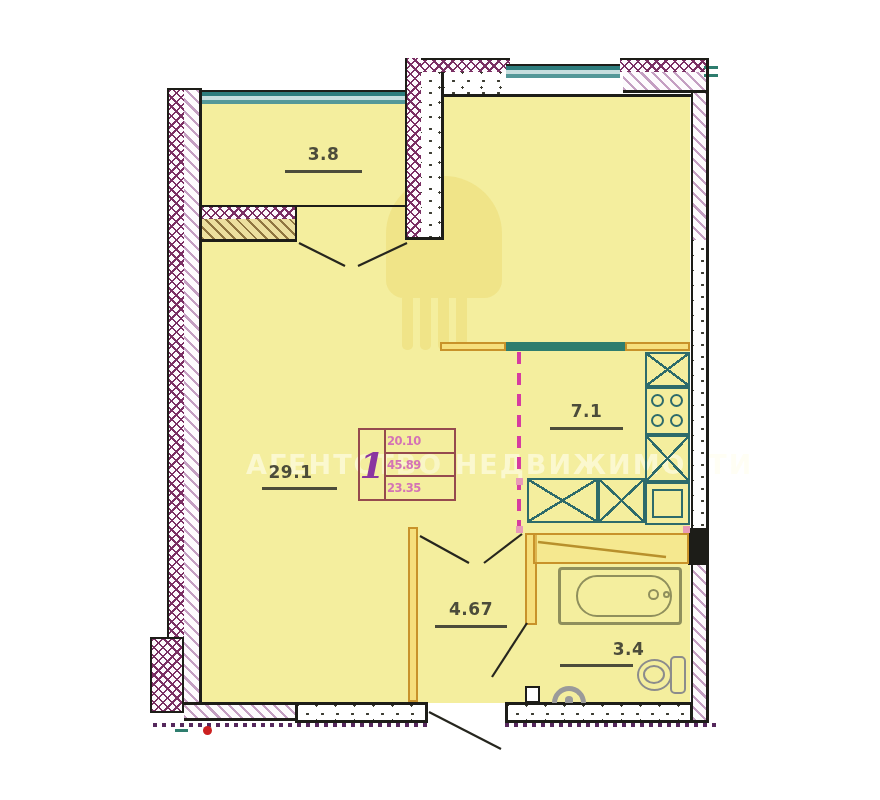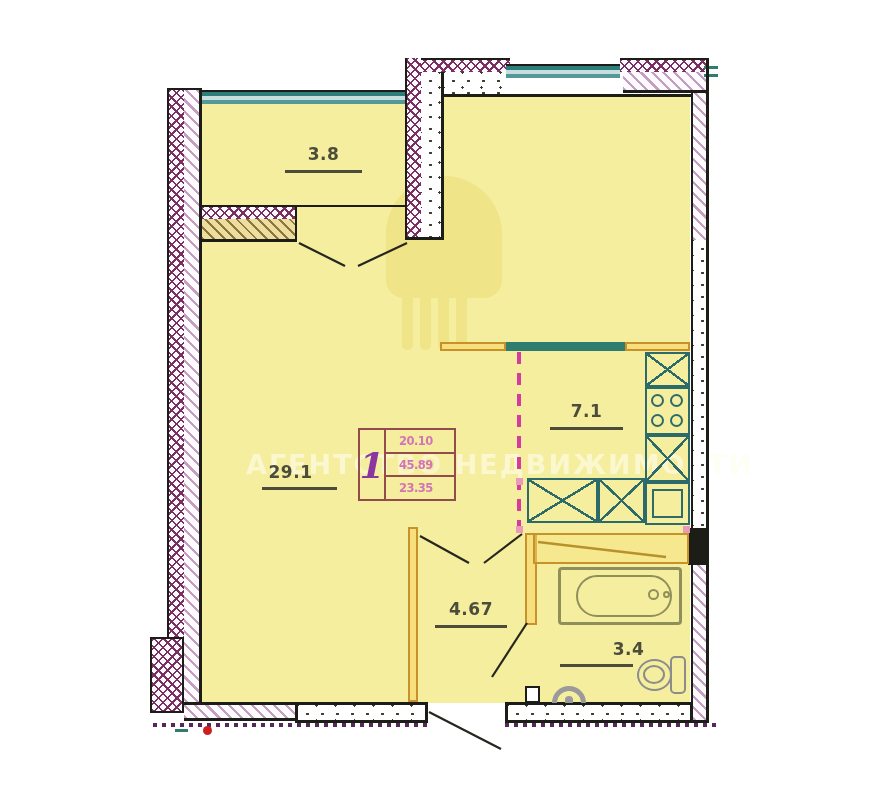--- a/index.html
+++ b/index.html
@@ -42,21 +42,21 @@
             color:rgba(255,253,236,.8);white-space:nowrap}
   .wm-sub{left:246px;top:449px;width:420px;font-size:27px;font-weight:700;letter-spacing:2px;
           color:rgba(255,253,238,.62);white-space:nowrap}
   .logo{background:#e8d25e;opacity:.35}
   
   .infobox{left:358px;top:428px;width:98px;height:73px;border:2px solid #954a4e;display:flex;background:rgba(244,238,158,.2)}
   .ib-left{width:26px;border-right:2px solid #954a4e;display:flex;align-items:center;justify-content:center;
            font-size:36px;font-style:italic;font-weight:700;color:#8b35a0;font-family:"DejaVu Serif",serif;line-height:1}
   .ib-rows{flex:1;display:flex;flex-direction:column}
   .ib-row{flex:1;border-bottom:2px solid #954a4e;color:#d473b5;font-size:11.5px;font-weight:700;
-          display:flex;align-items:center;padding-left:13px;letter-spacing:-.5px}
+          display:flex;align-items:center;padding-left:1px;letter-spacing:-.5px}
   .ib-row:last-child{border-bottom:none}
 </style>
 </head>
 <body>
 
 <div id="plan">
 
   <div class="a z0 floor" style="left:202px;top:97px;width:488px;height:606px"></div>
 
   <div class="a z1 logo" style="left:386px;top:176px;width:116px;height:122px;border-radius:58px 58px 18px 18px"></div>

